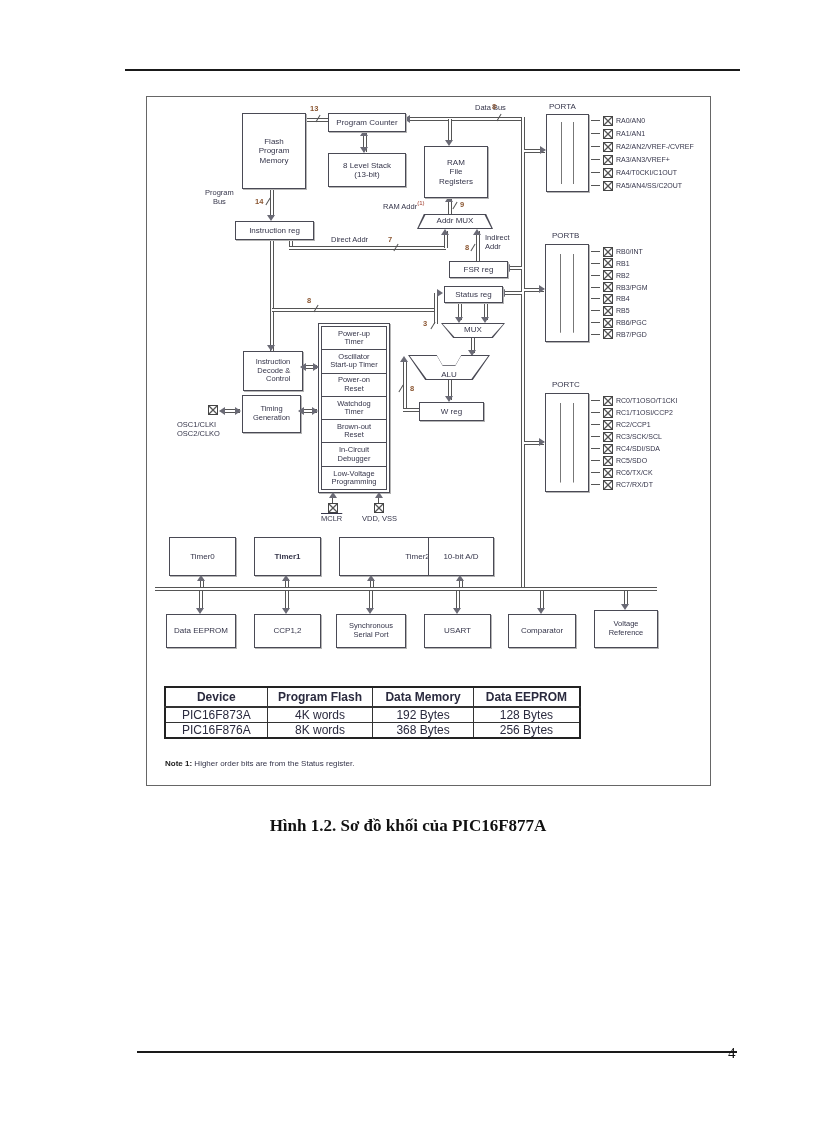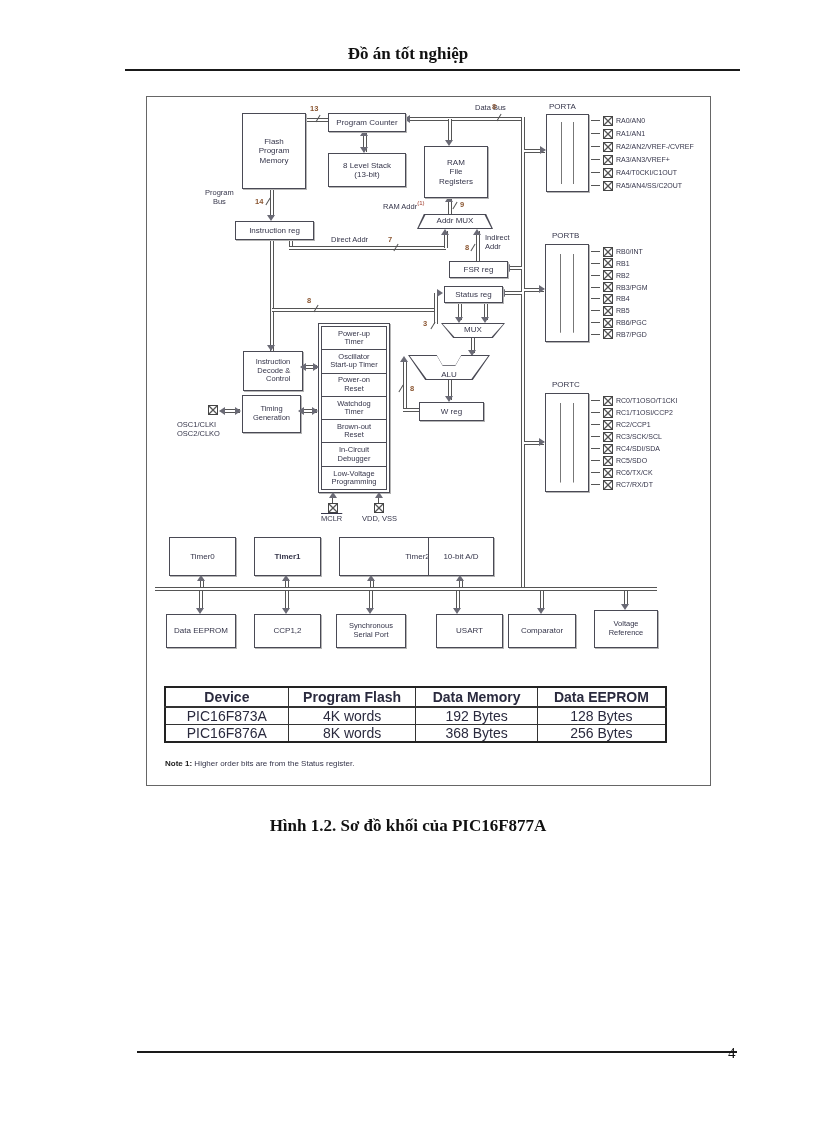--- a/index.html
+++ b/index.html
@@ -59,36 +59,35 @@
   .supcol{position:absolute;left:171px;top:226px;width:72px;height:170px;
           border:1px solid #4a4a55;box-shadow:1px 1px 0 #b5b5b5;background:#fff;
           display:flex;flex-direction:column;padding:2px;box-sizing:border-box;}
   .supcell{flex:1;display:flex;align-items:center;justify-content:center;text-align:center;
            font-size:7.5px;line-height:1.1;border:1px solid #4a4a55;border-bottom:none;
            white-space:pre-line;}
   .supcell:last-child{border-bottom:1px solid #4a4a55;}
   
   .lonepin{position:absolute;}
   
-  .dtable{position:absolute;left:17px;top:589px;width:503px;border-collapse:collapse;
-          font-size:14px;color:#2a2a3e;}
+  .dtable{position:absolute;left:17px;top:589px;width:417px;border-collapse:collapse;
+          font-size:12px;color:#2a2a3e;}
   .dtable th,.dtable td{border:1px solid #333;text-align:center;padding:0;}
   .dtable th{height:18px;font-weight:bold;border-bottom:2px solid #333;}
   .dtable td{height:14px;}
   .dtable{border:2px solid #222;}
   
   .note{position:absolute;left:18px;top:662px;font-size:8px;color:#35354a;}
   .note b{color:#222;}
 </style>
 </head>
 <body>
 
 <div id="page">
 
-  <div class="hdr-title">Đồ án tốt nghiệp</div>
   <div class="hdr-rule"></div>
 
   <div id="diagram">
 
     <div class="hbus" style="left:157px;top:21px;width:24px;"></div>
     <div class="ar ar-l" style="left:151px;top:19px;"></div>
     <div class="bw" style="left:163px;top:7px;">13</div>
     <div class="sl" style="left:167px;top:21px;"></div>
 
     <div class="hbus" style="left:257px;top:20px;width:120px;"></div>
@@ -390,21 +389,21 @@
     <div class="ar ar-u" style="left:135px;top:478px;"></div>
     <div class="vbus" style="left:223px;top:482px;height:8px;"></div>
     <div class="ar ar-u" style="left:220px;top:478px;"></div>
     <div class="vbus" style="left:312px;top:482px;height:8px;"></div>
     <div class="ar ar-u" style="left:309px;top:478px;"></div>
 
     <div class="b" style="left:19px;top:517px;width:68px;height:32px;">Data EEPROM</div>
     <div class="b" style="left:107px;top:517px;width:65px;height:32px;">CCP1,2</div>
     <div class="b small" style="left:189px;top:517px;width:68px;height:32px;">Synchronous
 Serial Port</div>
-    <div class="b" style="left:277px;top:517px;width:65px;height:32px;margin-left:12px;">USART</div>
+    <div class="b" style="left:277px;top:517px;width:65px;height:32px;">USART</div>
     <div class="b" style="left:361px;top:517px;width:66px;height:32px;">Comparator</div>
     <div class="b small" style="left:447px;top:513px;width:62px;height:36px;">Voltage
 Reference</div>
 
     <div class="vbus" style="left:52px;top:494px;height:17px;"></div>
     <div class="ar ar-d" style="left:49px;top:511px;"></div>
     <div class="vbus" style="left:138px;top:494px;height:17px;"></div>
     <div class="ar ar-d" style="left:135px;top:511px;"></div>
     <div class="vbus" style="left:222px;top:494px;height:17px;"></div>
     <div class="ar ar-d" style="left:219px;top:511px;"></div>

